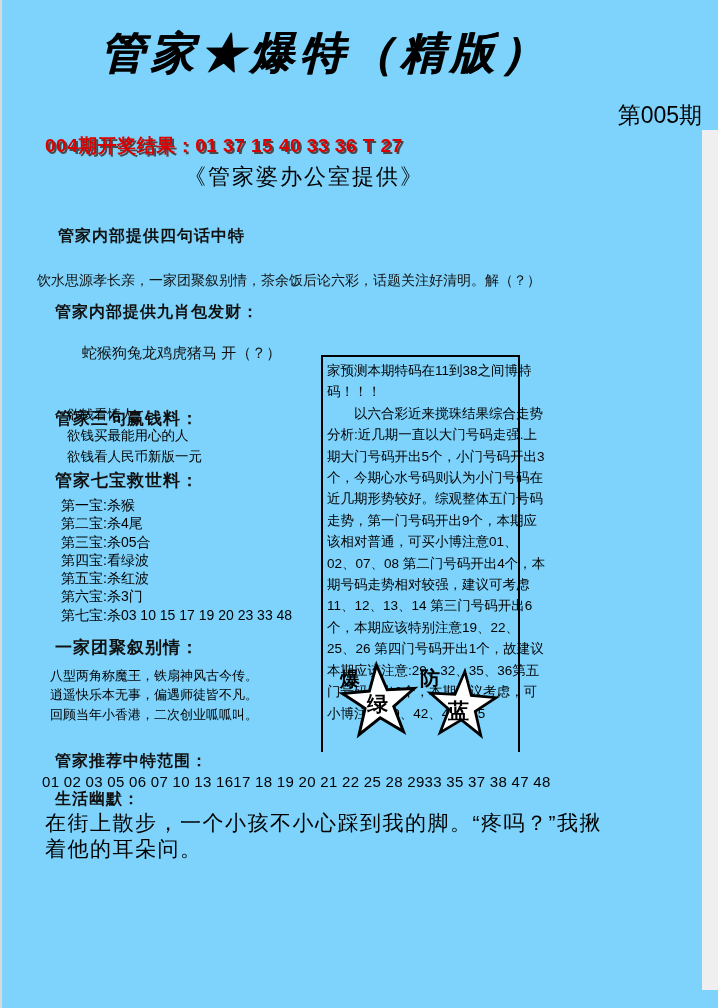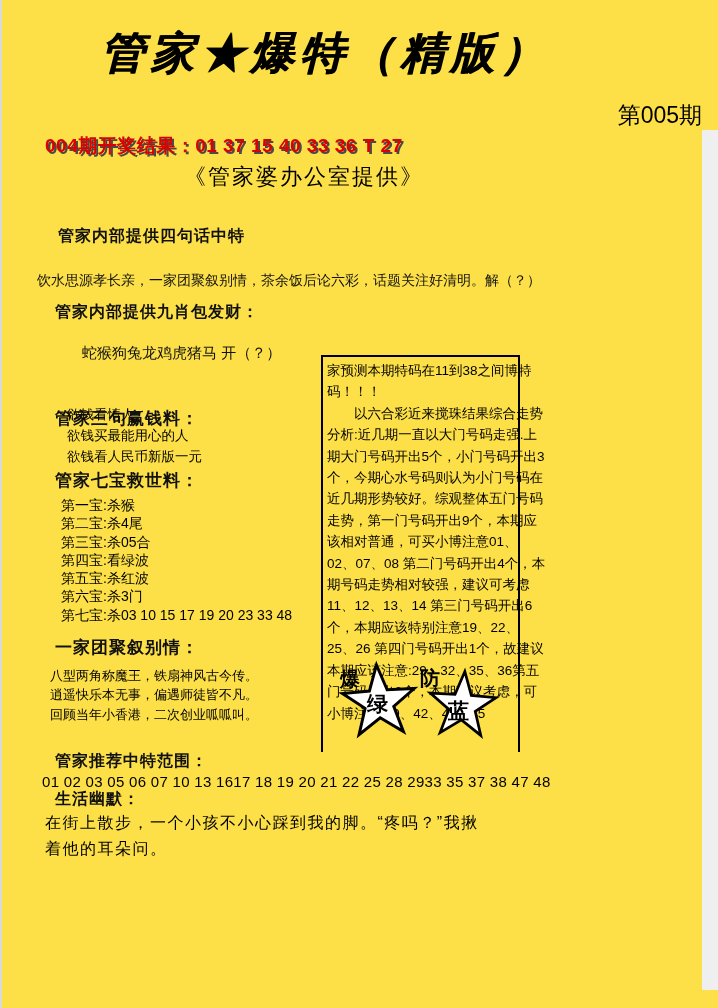--- a/index.html
+++ b/index.html
@@ -1,17 +1,17 @@
 <!DOCTYPE html>
 <html><head>
 <meta charset="utf-8">
 <style>
   html,body{margin:0;padding:0;background:#ffffff;}
   #page{
-    position:relative;width:718px;height:1008px;background:#fde047;
+    position:relative;width:718px;height:1008px;background:#7dd3fc;
     font-family:"Liberation Sans",sans-serif;color:#000;overflow:hidden;
   }
   .abs{position:absolute;}
   .edge-line-left{left:0;top:0;width:2px;height:1008px;background:#d9d9d9;}
   .edge-shade-right{right:0;top:130px;width:16px;height:860px;background:#efefef;}
   #main-title{
     left:70px;top:24px;width:510px;text-align:center;
     font-family:"Liberation Serif","DejaVu Serif",serif;
     font-weight:bold;font-style:italic;font-size:44px;letter-spacing:6px;
     white-space:nowrap;text-shadow:1px 0 0 #000;
@@ -24,21 +24,21 @@
   #provider{left:0;top:162px;width:608px;text-align:center;font-size:22px;letter-spacing:2px;white-space:nowrap;}
   .sec-head{font-weight:bold;font-size:16px;letter-spacing:1px;white-space:nowrap;color:#111;}
   .sec-head-lg{font-weight:bold;font-size:17px;letter-spacing:1px;white-space:nowrap;color:#111;}
   .body-line{font-size:14px;white-space:nowrap;color:#111;}
   #four-sentence-body{left:37px;top:272px;}
   #nine-zodiac-body{left:55px;top:344px;font-size:15px;padding-left:27px;}
   #three-money-lines{left:67px;top:404px;line-height:21px;font-size:13.5px;}
   #seven-treasure-lines{left:61px;top:496px;line-height:18.3px;font-size:14px;}
   #poem-lines{left:50px;top:666px;line-height:19.3px;font-size:13px;}
   #range-numbers{left:42px;top:773px;font-size:15px;letter-spacing:.3px;white-space:nowrap;}
-  #humor-body{left:45px;top:810px;width:640px;font-size:16px;letter-spacing:1.5px;line-height:26px;white-space:pre-line;}
+  #humor-body{left:45px;top:810px;width:640px;font-size:21px;letter-spacing:1.5px;line-height:26px;white-space:pre-line;}
   #analysis-box{
     left:321px;top:319px;width:199px;height:397px;
     border:2px solid #000;border-bottom:none;box-sizing:border-box;margin-top:36px;
   }
   #analysis-text{
     position:absolute;left:4px;top:3px;width:219px;
     font-size:13.5px;line-height:21.4px;white-space:pre-line;color:#000;
   }
   .star-svg{position:absolute;overflow:visible;}
   .star-char{position:absolute;font-size:21px;font-weight:bold;color:#000;}

